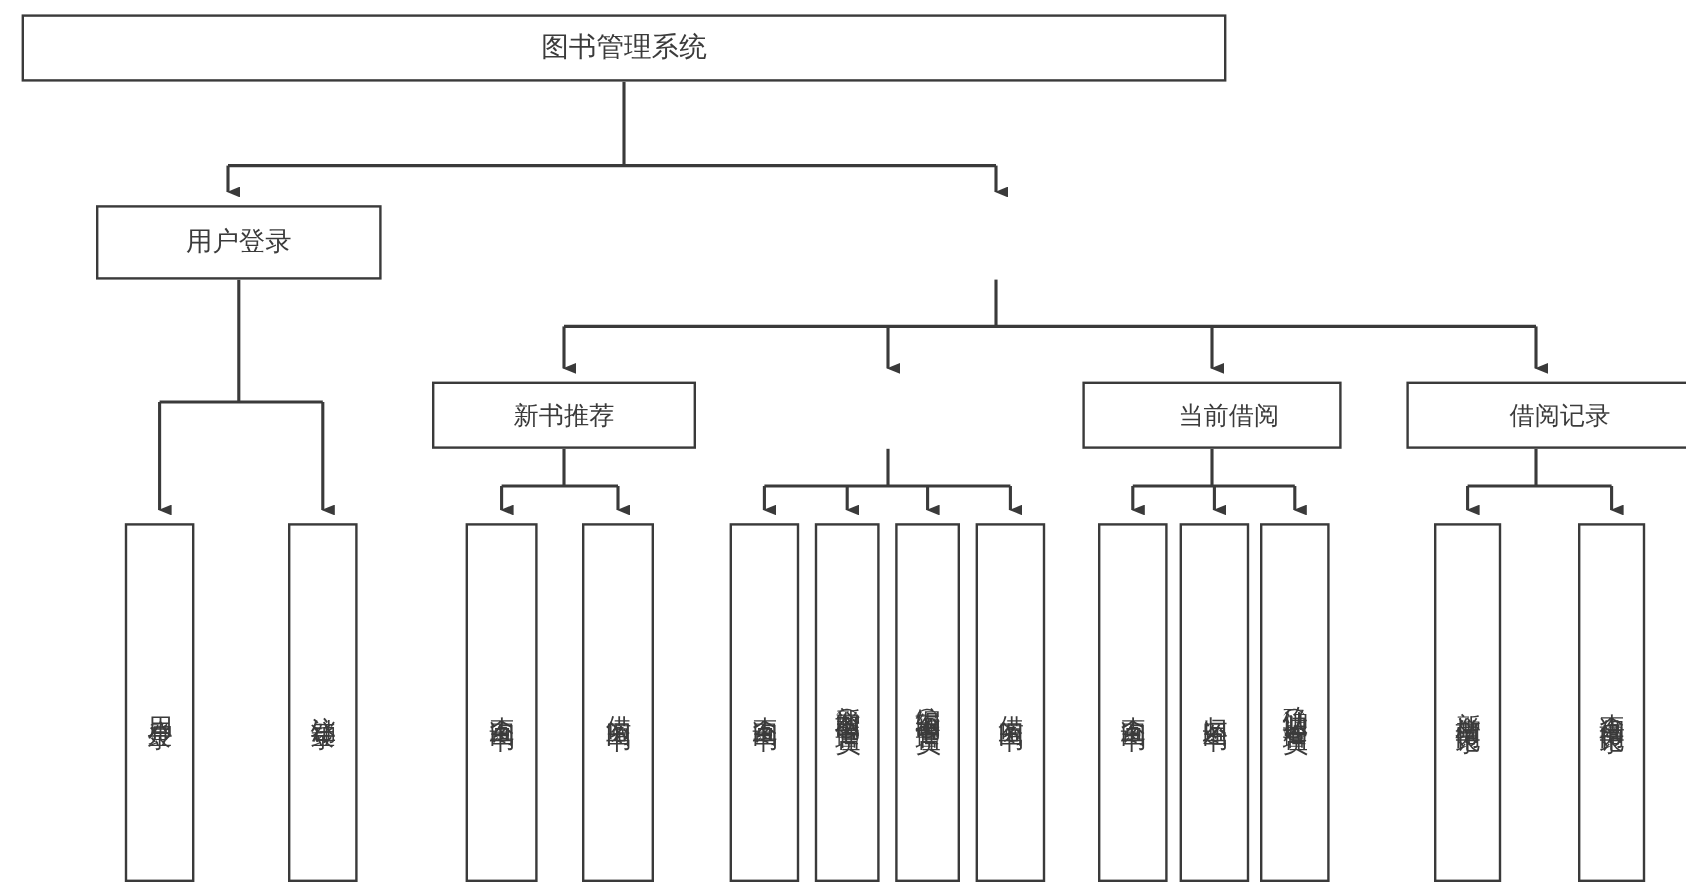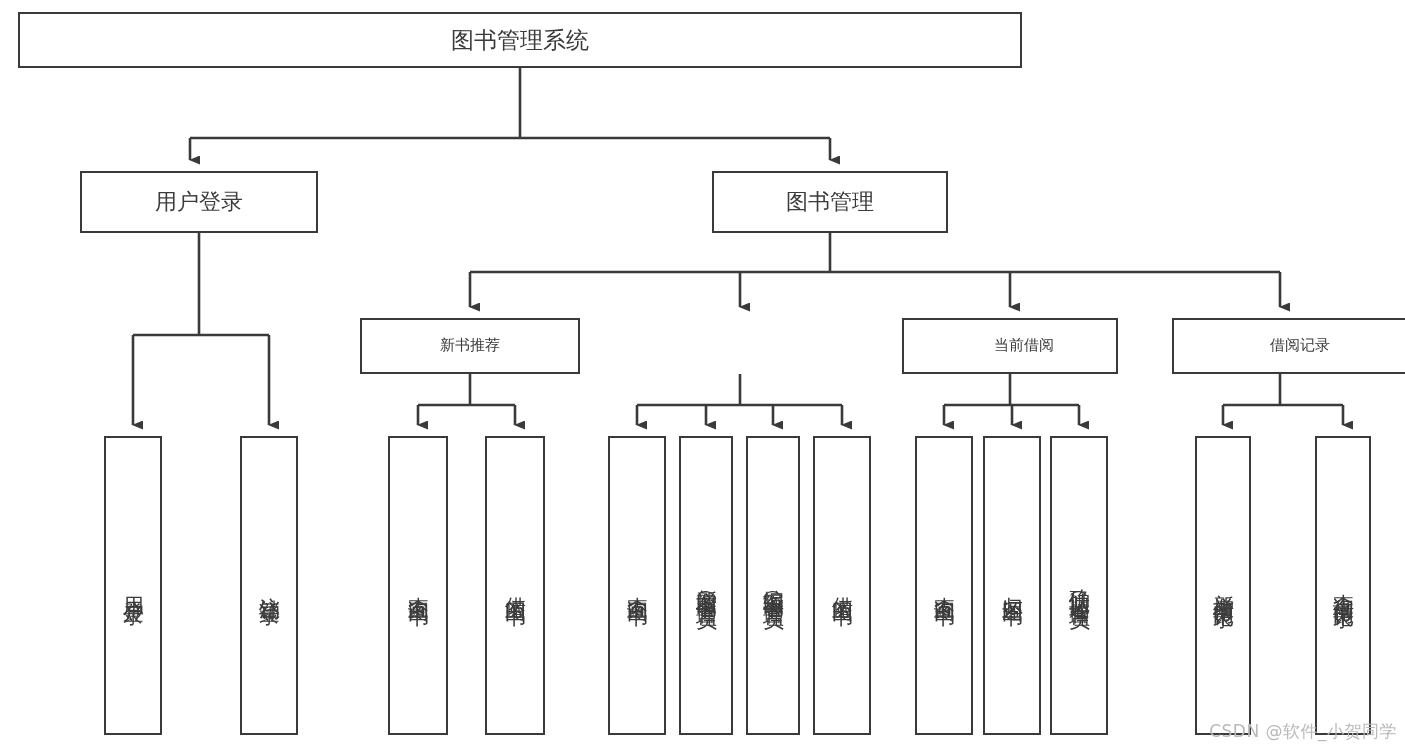--- a/index.html
+++ b/index.html
@@ -44,21 +44,21 @@
     color: #3b3b3b;
     white-space: nowrap;
   }
   .node-root .node-label {
     font-size: 23px;
   }
   .node-l1 .node-label {
     font-size: 22px;
   }
   .node-l2 .node-label {
-    font-size: 15px;
+    font-size: 21px;
   }
   
   .node-leaf {
     align-items: center;
     justify-content: center;
   }
   .node-leaf .node-label {
     writing-mode: vertical-rl;
     text-orientation: upright;
     font-size: 21px;
@@ -136,23 +136,20 @@
     </g>
   </svg>
 
   <div class="node node-root" id="n-root" style="left: 18px; top: 12px; width: 1004px; height: 56px;">
     <span class="node-label">图书管理系统</span>
   </div>
 
   <div class="node node-l1" id="n-l1-0" style="left: 80px; top: 171px; width: 238px; height: 62px;">
     <span class="node-label">用户登录</span>
   </div>
-  <div class="node node-l1" id="n-l1-1" style="left: 712px; top: 171px; width: 236px; height: 62px;">
-    <span class="node-label">图书管理</span>
-  </div>
 
   <div class="node node-l2" id="n-l2-0" style="left: 360px; top: 318px; width: 220px; height: 56px;">
     <span class="node-label">新书推荐</span>
   </div>
   <div class="node node-l2" id="n-l2-2" style="left: 902px; top: 318px; width: 216px; height: 56px; padding-left: 28px;">
     <span class="node-label">当前借阅</span>
   </div>
   <div class="node node-l2" id="n-l2-3" style="left: 1172px; top: 318px; width: 256px; height: 56px;">
     <span class="node-label">借阅记录</span>
   </div>
@@ -190,14 +187,13 @@
   <div class="node node-leaf" id="n-leaf-10" style="left: 1050px; top: 436px; width: 58px; height: 299px;">
     <span class="node-label">确认归还（管理员）</span>
   </div>
   <div class="node node-leaf" id="n-leaf-11" style="left: 1195px; top: 436px; width: 56px; height: 299px;">
     <span class="node-label">新增借阅记录</span>
   </div>
   <div class="node node-leaf" id="n-leaf-12" style="left: 1315px; top: 436px; width: 56px; height: 299px;">
     <span class="node-label">查询借阅记录</span>
   </div>
 
-  <div id="watermark">CSDN @软件_小贺同学</div>
 </div>
 
 </body></html>

